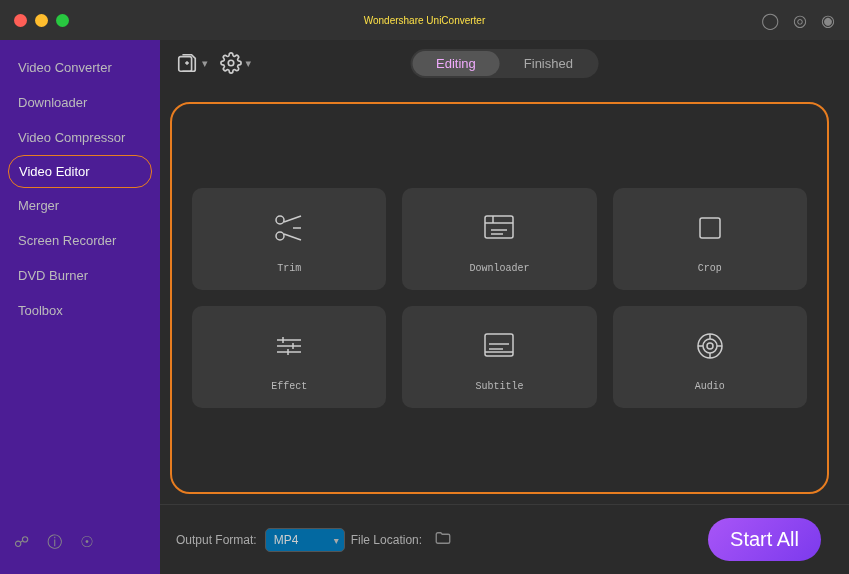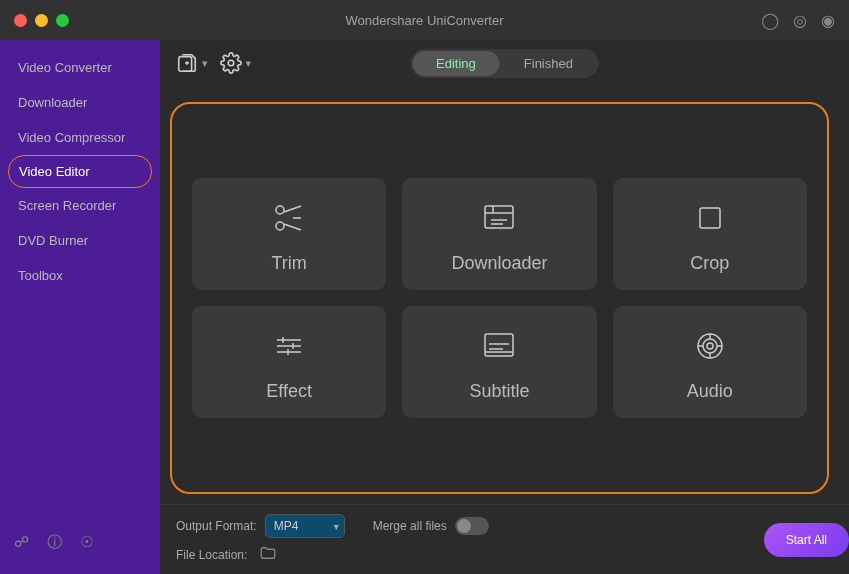--- a/index.html
+++ b/index.html
@@ -33,22 +33,22 @@
     }
     .tb-btn {
       width: 13px;
       height: 13px;
       border-radius: 50%;
     }
     .tb-close { background: #ff5f57; }
     .tb-min { background: #ffbd2e; }
     .tb-max { background: #28c840; }
     .titlebar-title {
-      font-size: 13px;
-      color: #a3a3a3;
+      font-size: 10px;
+      color: #fde047;
       font-weight: 500;
     }
     .titlebar-icons {
       position: absolute;
       right: 14px;
       display: flex;
       gap: 14px;
     }
     .titlebar-icon {
       color: #888;
@@ -136,21 +136,21 @@
     }
     .tab-item {
       padding: 5px 24px;
       border-radius: 18px;
       font-size: 13px;
       cursor: pointer;
       color: #aaa;
     }
     .tab-item.active {
       background: #555;
-      color: #86efac;
+      color: #f0abfc;
     }
 
     
     .editor-area {
       flex: 1;
       padding: 16px 20px 10px 10px;
       display: flex;
       flex-direction: column;
     }
     .editor-frame {
@@ -185,22 +185,23 @@
       line-height: 1;
     }
     .tool-icon svg {
       width: 36px;
       height: 36px;
       stroke: #ccc;
       fill: none;
       stroke-width: 1.5;
     }
     .tool-label {
-      font-size: 18px;
+      font-size: 10px;
       color: #bbb;
+      font-family: Liberation Mono, monospace;
     }
 
     
     .bottom-bar {
       height: 70px;
       background: #2b2b2b;
       display: flex;
       align-items: center;
       padding: 0 16px;
       gap: 10px;
@@ -209,21 +210,21 @@
       position: relative;
     }
     .bottom-field {
       display: flex;
       align-items: center;
       gap: 8px;
       font-size: 12px;
       color: #aaa;
     }
     .bottom-select {
-      background: #0c4a6e;
+      background: #0369a1;
       border: 1px solid #555;
       border-radius: 5px;
       color: #ccc;
       font-size: 12px;
       padding: 4px 24px 4px 8px;
       appearance: none;
       cursor: pointer;
       outline: none;
       min-width: 80px;
     }
@@ -261,40 +262,40 @@
       width: 14px;
       height: 14px;
       background: #888;
       border-radius: 50%;
       top: 2px;
       left: 2px;
       transition: left 0.2s;
     }
     .bottom-rows {
       display: flex;
-      flex-direction: column;
+      flex-direction: row;
       gap: 6px;
     }
     .folder-icon-btn {
       background: none;
       border: none;
       color: #888;
       font-size: 16px;
       cursor: pointer;
       margin-left: 4px;
     }
     .start-all-btn {
       position: absolute;
-      right: 0;
+      right: 28px;
       background: linear-gradient(135deg, #a855f7, #7c3aed);
       color: #fff;
       border: none;
       border-radius: 22px;
       padding: 10px 22px;
-      font-size: 12px;
+      font-size: 20px;
       font-weight: 500;
       cursor: pointer;
       white-space: nowrap;
     }
   </style>
 </head>
 <body>
 
 <div class="titlebar">
   <div class="titlebar-buttons">
@@ -310,20 +311,21 @@
   </div>
 </div>
 
 <div class="main-layout">
 
   <div class="sidebar">
     <div class="sidebar-item">Video Converter</div>
     <div class="sidebar-item">Downloader</div>
     <div class="sidebar-item">Video Compressor</div>
     <div class="sidebar-item active">Video Editor</div>
+    <div class="sidebar-item">Merger</div>
     <div class="sidebar-item">Screen Recorder</div>
     <div class="sidebar-item">DVD Burner</div>
     <div class="sidebar-item">Toolbox</div>
 
     <div class="sidebar-bottom">
       <span class="sidebar-bottom-icon">☍</span>
       <span class="sidebar-bottom-icon">ⓘ</span>
       <span class="sidebar-bottom-icon">☉</span>
     </div>
   </div>
@@ -449,24 +451,20 @@
           <span>Output Format:</span>
           <div class="select-wrapper">
             <select class="bottom-select">
               <option>MP4</option>
               <option>MOV</option>
               <option>AVI</option>
               <option>MKV</option>
               <option>WMV</option>
             </select>
           </div>
-          <div class="merge-section">
-            <span>Merge all files</span>
-            <div class="toggle"></div>
-          </div>
         </div>
 
         <div class="bottom-field">
           <span>File Location:</span>
           <button class="folder-icon-btn">
             <svg width="18" height="18" viewBox="0 0 24 24" fill="none" stroke="#888" stroke-width="1.8">
               <path d="M3 7a2 2 0 012-2h4l2 2h8a2 2 0 012 2v8a2 2 0 01-2 2H5a2 2 0 01-2-2z"></path>
             </svg>
           </button>
         </div>

